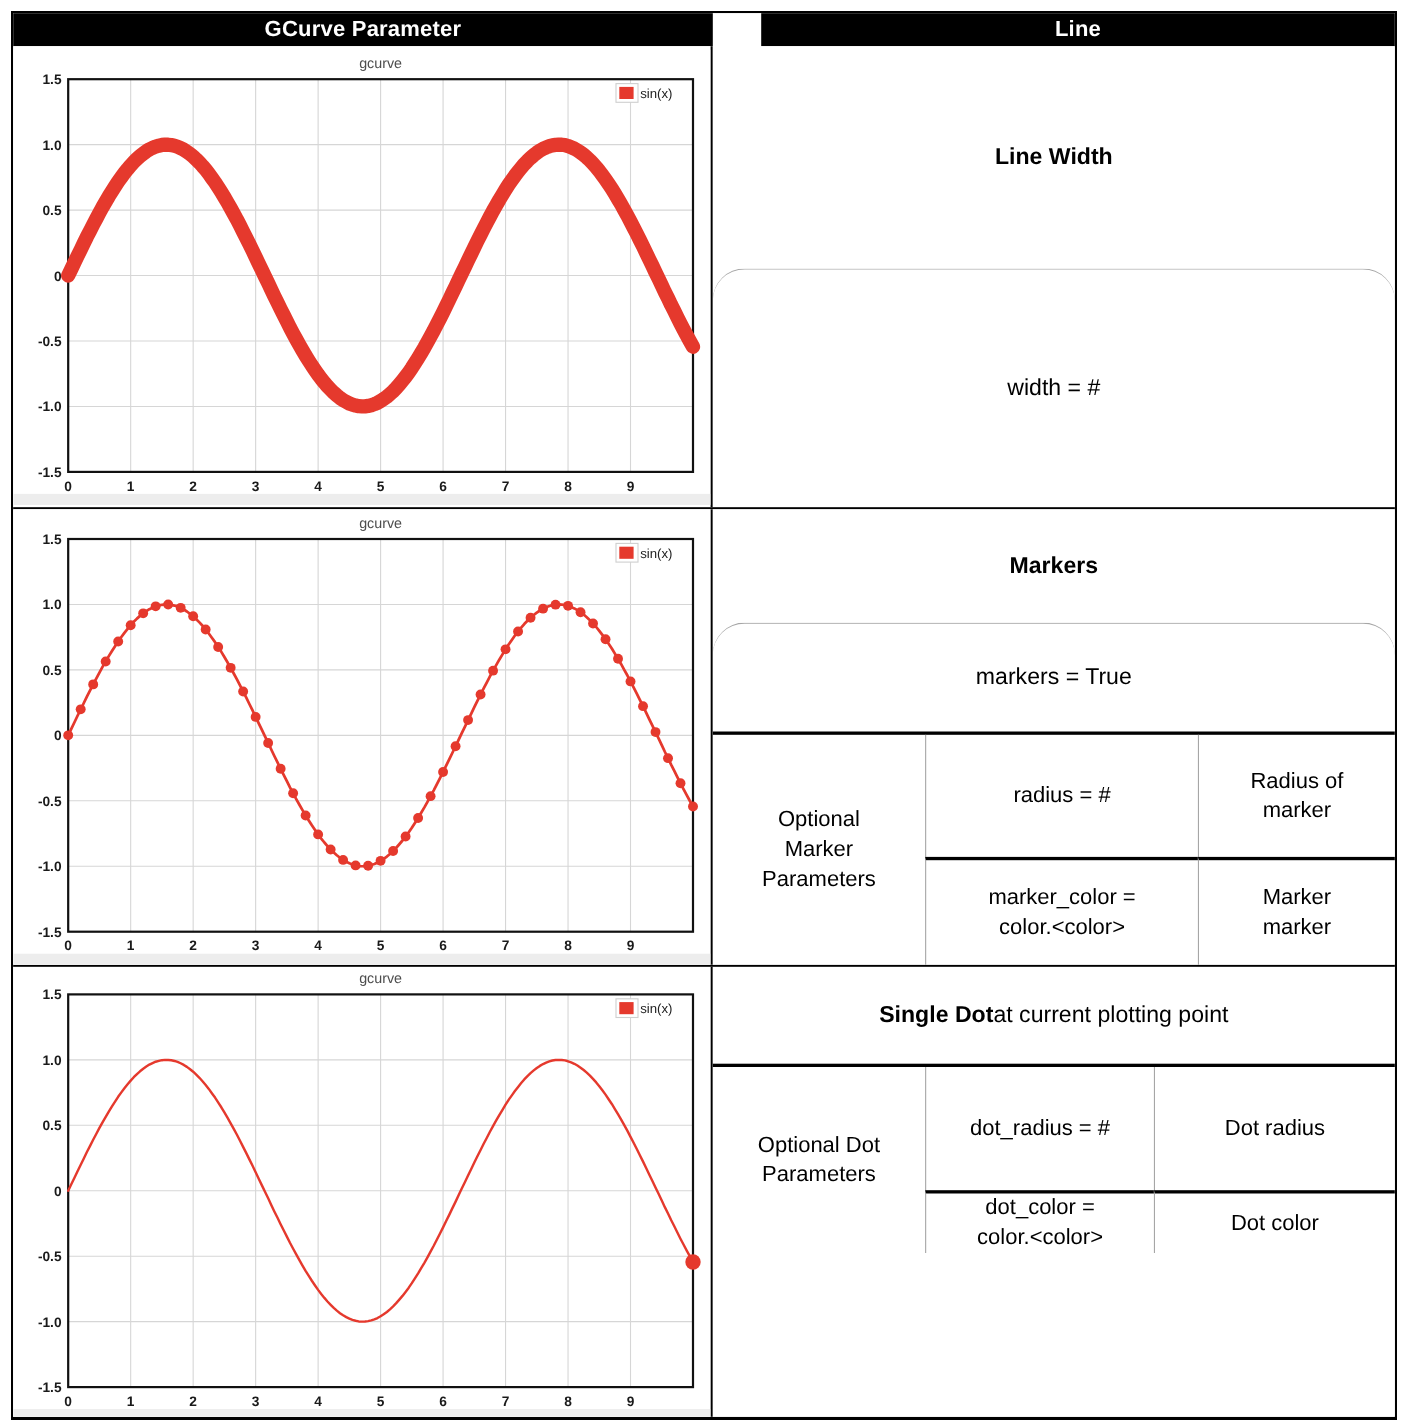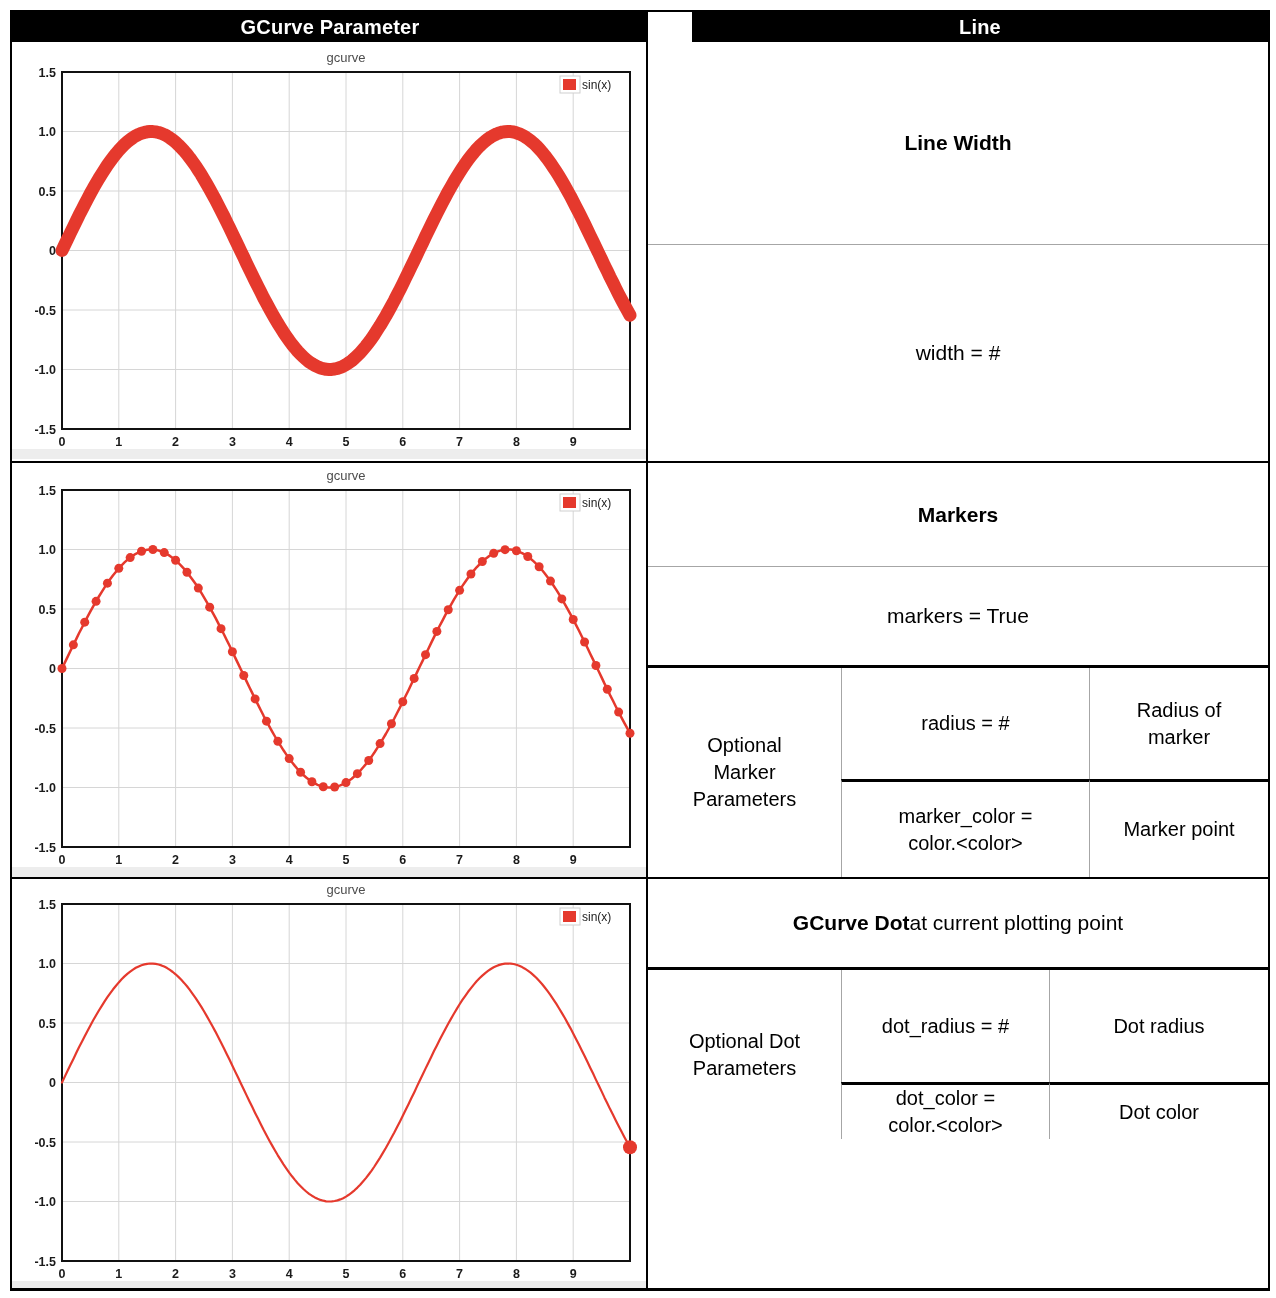--- a/index.html
+++ b/index.html
@@ -12,21 +12,21 @@
   .row1{height:419px;}
   .row2{height:414px;}
   .row3{height:409px;}
   .plot-cell{border-right:2px solid #000;background:#fff;display:flex;align-items:center;justify-content:center;overflow:hidden;}
   .code-col{display:grid;background:#fff;}
   .row1 .code-col{grid-template-rows:202px 1fr;}
   .row2 .code-col{grid-template-rows:103px 99px 1fr;}
   .row3 .code-col{grid-template-rows:88px 94px 1fr;}
   .cell{display:flex;align-items:center;justify-content:center;text-align:center;font-size:21px;padding:0 20px;}
   .b{font-weight:bold;}
-  .gray-top{border-top:1px solid #a6a6a6;}
+  .gray-top{border-top:1px solid #a6a6a6;border-radius:29px;}
   .sub{display:grid;border-top:3px solid #000;}
   .sub2{grid-template-columns:193px 248px 1fr;grid-template-rows:111px 1fr;}
   .sub3{grid-template-columns:193px 208px 1fr;grid-template-rows:112px 1fr;}
   .sub > div{display:flex;align-items:center;justify-content:center;text-align:center;font-size:20px;line-height:1.35;}
   .sub-label{grid-row:1/3;grid-column:1;padding:0 30px;}
   .c2{border-left:1px solid #a6a6a6;padding:0 38px;}
   .c3{border-left:1px solid #a6a6a6;padding:0 30px;}
   .r1c2{grid-row:1;grid-column:2;}
   .r1c3{grid-row:1;grid-column:3;}
   .r2c2{grid-row:2;grid-column:2;border-top:3px solid #000;}
@@ -202,21 +202,21 @@
       <div class="cell">
         <span class="b">Markers</span>
           <span></span>
       </div>
       <div class="cell gray-top">markers = True</div>
       <div class="sub sub2">
         <div class="sub-label">Optional Marker Parameters</div>
         <div class="c2 r1c2">radius = #</div>
         <div class="c3 r1c3">Radius of marker</div>
         <div class="c2 r2c2">marker_color = color.&lt;color&gt;</div>
-        <div class="c3 r2c3">Marker point</div>
+        <div class="c3 r2c3">Marker marker</div>
       </div>
     </div>
   </div>
 
   <div class="row row3">
     <div class="plot-cell">
       <svg class="plot" width="634" height="414" viewBox="0 0 634 414">
           <rect x="0" y="0" width="634" height="414" fill="#ffffff"></rect>
           <rect x="0" y="404" width="634" height="10" fill="#ededed"></rect>
           <line x1="50" y1="27" x2="50" y2="384" stroke="#d6d6d6" stroke-width="1"></line>
@@ -257,21 +257,21 @@
           <text x="504.40000000000003" y="401" text-anchor="middle" font-size="12.5" font-weight="600" fill="#1a1a1a">8</text>
           <text x="561.2" y="401" text-anchor="middle" font-size="12.5" font-weight="600" fill="#1a1a1a">9</text>
           <text x="334" y="17" text-anchor="middle" font-size="13" fill="#4d4d4d">gcurve</text>
           <rect x="548" y="31" width="20" height="17" fill="#ffffff" stroke="#cfcfcf"></rect>
           <rect x="551" y="34" width="13" height="11" fill="#e5392d"></rect>
           <text x="570" y="44" font-size="12" fill="#222222">sin(x)</text>
         </svg>
     </div>
     <div class="code-col">
       <div class="cell">
-        <span class="b">GCurve Dot</span>
+        <span class="b">Single Dot</span>
           <span> at current plotting point</span>
       </div>
       <div class="sub sub3">
         <div class="sub-label">Optional Dot Parameters</div>
         <div class="c2 r1c2">dot_radius = #</div>
         <div class="c3 r1c3">Dot radius</div>
         <div class="c2 r2c2">dot_color = color.&lt;color&gt;</div>
         <div class="c3 r2c3">Dot color</div>
       </div>
     </div>

